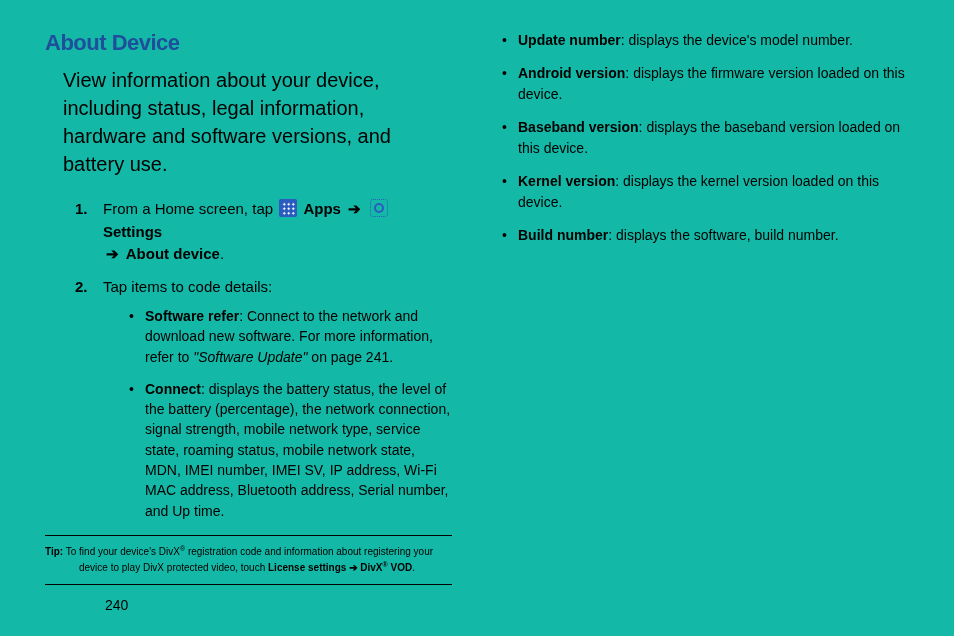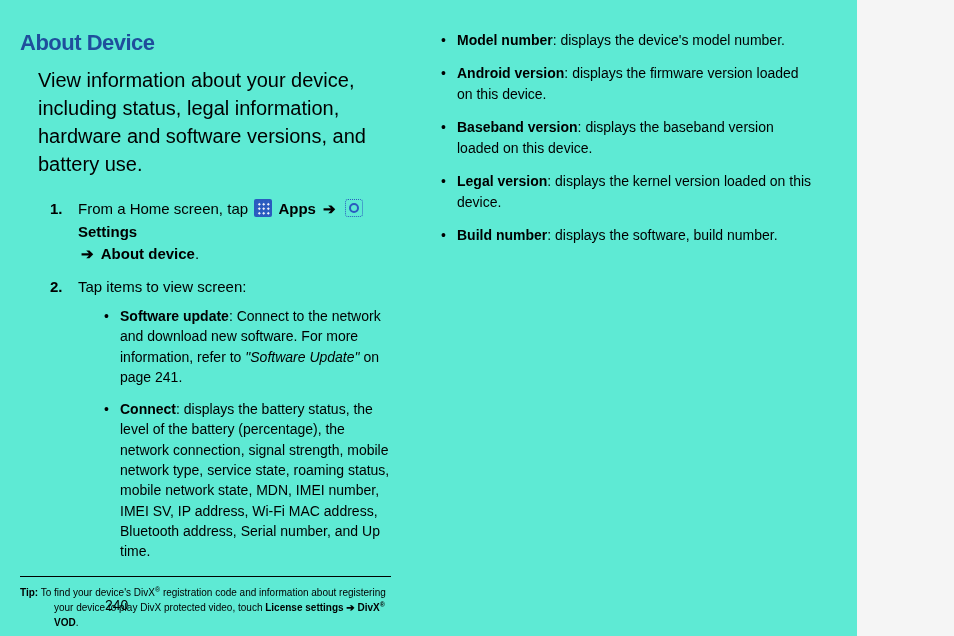--- a/index.html
+++ b/index.html
@@ -5,26 +5,26 @@
   body {
     margin: 0;
     padding: 0;
     background: #f5f5f5;
     font-family: Arial, Helvetica, sans-serif;
     width: 954px;
     height: 636px;
     overflow: hidden;
   }
   .page {
-    background: #5eead4;
-    width: 857px;
+    background: #14b8a6;
+    width: 954px;
     height: 636px;
     display: flex;
     box-sizing: border-box;
-    padding: 30px 45px 20px 20px;
+    padding: 30px 45px 20px 45px;
     position: relative;
   }
   .col {
     flex: 1;
     min-width: 0;
   }
   .col-left { padding-right: 30px; }
   .col-right { padding-left: 20px; }
   h2.section-title {
     color: #1f4e9c;
@@ -182,25 +182,25 @@
         <span class="icon apps-grid"></span>
         <span class="bold">Apps</span>
         <span class="arrow">➔</span>
         <span class="icon settings-gear"></span>
         <span class="bold">Settings</span><br>
         <span class="arrow">➔</span>
         <span class="bold">About device</span><span>.</span>
       </li>
       <li>
         <span class="num">2.</span>
-        <span>Tap items to view screen:</span>
+        <span>Tap items to code details:</span>
 
         <ul class="bullets">
           <li>
-            <span class="bold">Software update</span><span>: Connect to the network and download new software. For more information, refer to </span><span class="italic">"Software Update"</span><span> on page 241.</span>
+            <span class="bold">Software refer</span><span>: Connect to the network and download new software. For more information, refer to </span><span class="italic">"Software Update"</span><span> on page 241.</span>
           </li>
           <li>
             <span class="bold">Connect</span><span>: displays the battery status, the level of the battery (percentage), the network connection, signal strength, mobile network type, service state, roaming status, mobile network state, MDN, IMEI number, IMEI SV, IP address, Wi-Fi MAC address, Bluetooth address, Serial number, and Up time.</span>
           </li>
         </ul>
       </li>
     </ol>
 
     <div class="tip-box">
       <div class="tip-content">
@@ -208,30 +208,30 @@
           <span class="bold">Tip:</span><span> To find your device's DivX</span><span class="sup">®</span><span> registration code and information about registering your device to play DivX protected video, touch </span><span class="bold">License settings</span><span class="bold"> ➔ </span><span class="bold">DivX</span><span class="bold sup">®</span><span class="bold"> VOD</span><span>.</span>
         </span>
       </div>
     </div>
 
   </div>
 
   <div class="col col-right">
     <ul class="bullets-right">
       <li>
-        <span class="bold">Model number</span><span>: displays the device's model number.</span>
+        <span class="bold">Update number</span><span>: displays the device's model number.</span>
       </li>
       <li>
         <span class="bold">Android version</span><span>: displays the firmware version loaded on this device.</span>
       </li>
       <li>
         <span class="bold">Baseband version</span><span>: displays the baseband version loaded on this device.</span>
       </li>
       <li>
-        <span class="bold">Legal version</span><span>: displays the kernel version loaded on this device.</span>
+        <span class="bold">Kernel version</span><span>: displays the kernel version loaded on this device.</span>
       </li>
       <li>
         <span class="bold">Build number</span><span>: displays the software, build number.</span>
       </li>
     </ul>
   </div>
 
   <div class="page-num">240</div>
 
 </div>

